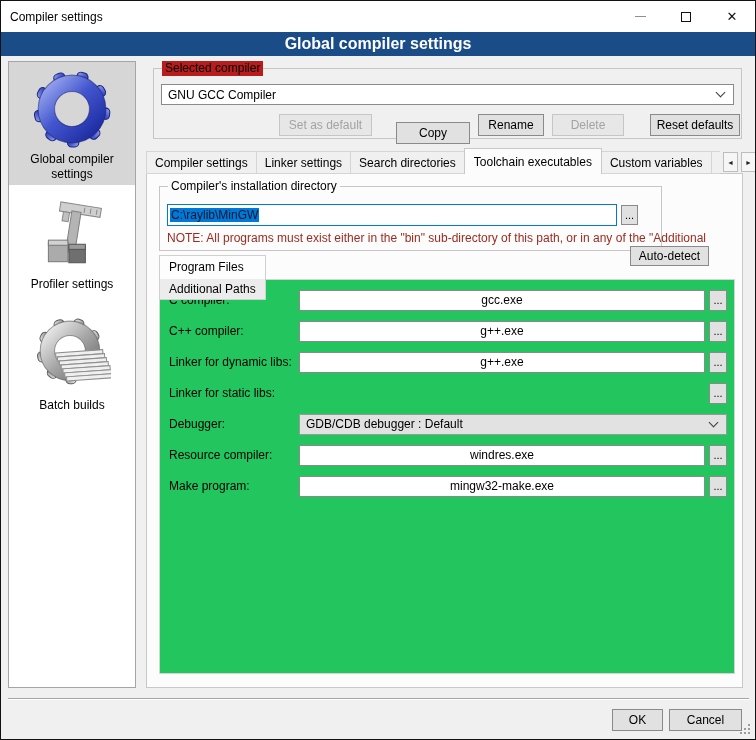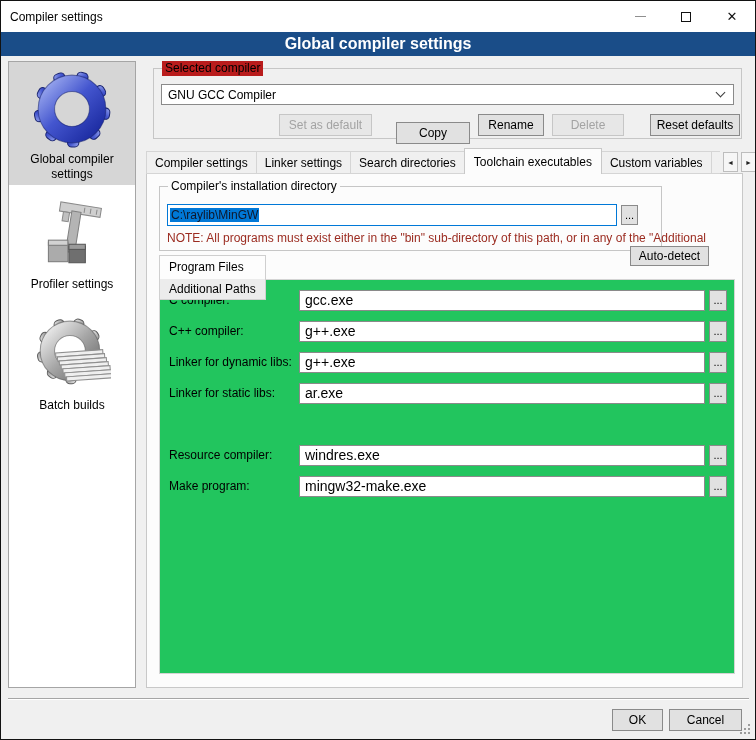--- a/index.html
+++ b/index.html
@@ -69,21 +69,21 @@
   .note{position:absolute;left:7px;top:44px;width:566px;white-space:nowrap;overflow:hidden;color:#9b2b20;}
   
   .subtabs{position:absolute;left:12px;top:81px;height:25px;display:flex;z-index:3;flex-direction:column;}
   .subtab{flex:none;height:22px;line-height:21px;padding:0 9px;background:#ececec;border:1px solid #d0d0d0;
           margin-right:-1px;white-space:nowrap;}
   .subtab.active{height:24px;line-height:23px;background:#fdfdfd;border-color:#cfcfcf;border-bottom:none;margin-bottom:-1px;z-index:4;}
   .subpanel{position:absolute;left:12px;top:105px;width:576px;height:395px;background:#22c55e;border:1px solid #d4d4d4;z-index:2;}
   .frow{position:absolute;left:0;right:0;height:22px;display:flex;align-items:center;}
   .flabel{margin-left:9px;width:128px;flex:none;}
   .finput{position:absolute;left:139px;width:406px;height:21px;border:1px solid #8a8a8a;background:#fff;
-          font-family:"Liberation Sans",sans-serif;font-size:14px;padding:0 5px;}
+          font-family:"Liberation Sans",sans-serif;font-size:12px;padding:0 5px;text-align:center;}
   .fbrowse{position:absolute;left:549px;width:18px;height:21px;font-size:11px;}
   .fcombo{position:absolute;left:139px;width:428px;height:21px;background:#e2e2e2;border-color:#999;}
   .r0{top:9px;}.r1{top:40px;}.r2{top:71px;}.r3{top:102px;}.r4{top:133px;}.r5{top:164px;}.r6{top:195px;}
   
   .sep{position:absolute;left:7px;top:697px;width:741px;border-top:1px solid #a5a5a5;border-bottom:1px solid #fff;}
   .b-ok{position:absolute;left:611px;top:708px;width:51px;height:22px;}
   .b-cancel{position:absolute;left:668px;top:708px;width:73px;height:22px;}
   .grip{position:absolute;right:5px;bottom:5px;width:2px;height:2px;background:#9c9c9c;
         box-shadow:0 -4px #9c9c9c,0 -8px #9c9c9c,-4px 0 #9c9c9c,-8px 0 #9c9c9c,-4px -4px #9c9c9c;}
 </style>
@@ -252,22 +252,28 @@
           <input class="finput" readonly="" value="g++.exe" style="">
           <div class="btn fbrowse">...</div>
         </div>
         <div class="frow r2">
           <span class="flabel">Linker for dynamic libs:</span>
           <input class="finput" readonly="" value="g++.exe" style="">
           <div class="btn fbrowse">...</div>
         </div>
         <div class="frow r3">
           <span class="flabel">Linker for static libs:</span>
-          <input class="finput" readonly="" value="ar.exe" style="">
-          <div class="btn fbrowse">...</div>
+          <div class="btn fbrowse">...</div>
+        </div>
+        <div class="frow r4">
+          <span class="flabel">Debugger:</span>
+          <div class="combo fcombo">
+            <span>GDB/CDB debugger : Default</span>
+            <span class="chev"></span>
+          </div>
         </div>
         <div class="frow r5">
           <span class="flabel">Resource compiler:</span>
           <input class="finput" readonly="" value="windres.exe" style="">
           <div class="btn fbrowse">...</div>
         </div>
         <div class="frow r6">
           <span class="flabel">Make program:</span>
           <input class="finput" readonly="" value="mingw32-make.exe" style="">
           <div class="btn fbrowse">...</div>

